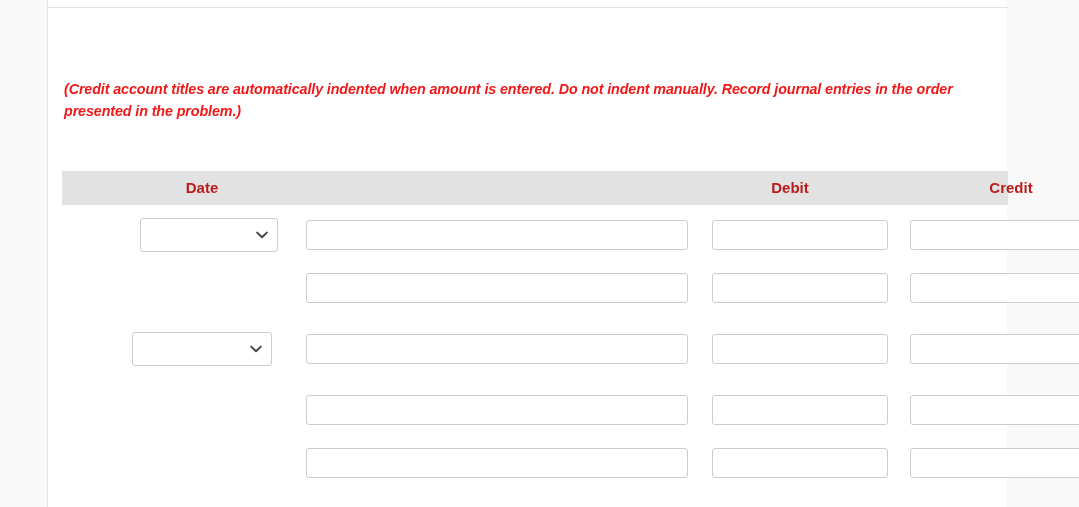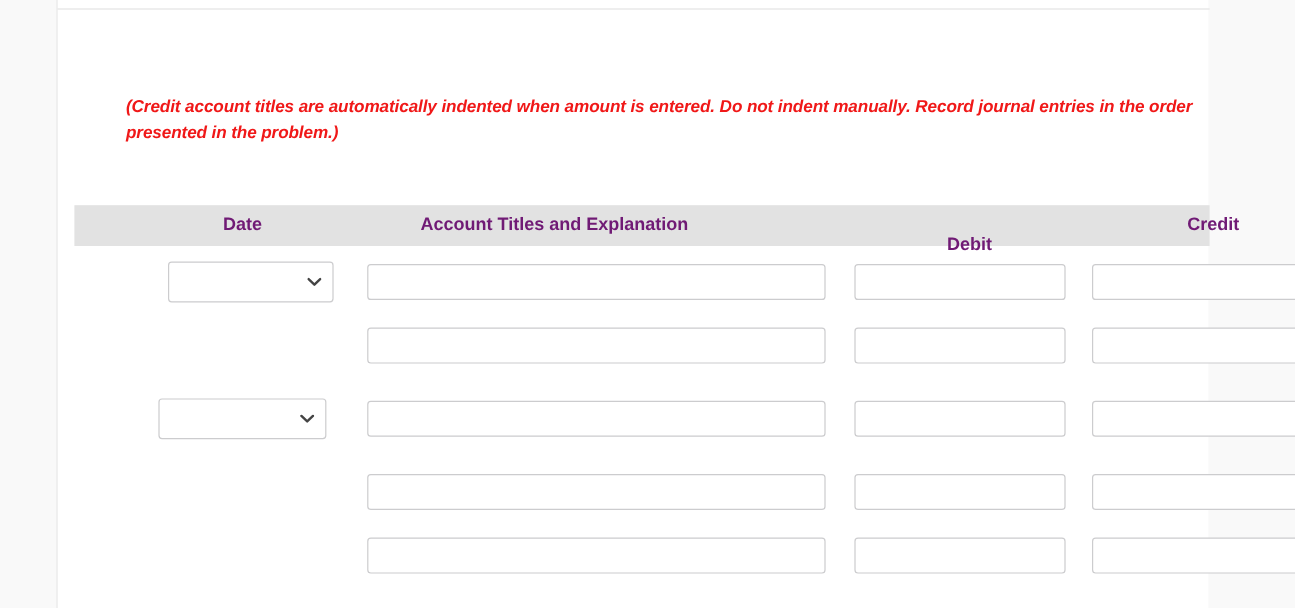--- a/index.html
+++ b/index.html
@@ -50,21 +50,20 @@
   #prompt-task  { top: 78px; }
 
   .note-italic {
     display: block;
     color: #f01818;
     font-style: italic;
     font-weight: bold;
     font-size: 14.3px;
     line-height: 22px;
     letter-spacing: -0.1px;
-    margin-left: 41px;
   }
 
   
   #journal-table {
     position: absolute;
     left: 14px;
     top: 171px;
     width: 946px;
   }
 
@@ -74,27 +73,27 @@
     background: #e2e2e2;
     width: 946px;
   }
   .th {
     position: absolute;
     top: 0;
     height: 48px;
     line-height: 34px;
     font-size: 15px;
     font-weight: bold;
-    color: #701a75;
+    color: #b91c1c;
     text-align: center;
     white-space: nowrap;
   }
   #th-date    { left: 86px;  width: 108px; }
   #th-account { left: 210px; width: 380px; }
-  #th-debit   { left: 659px; width: 174px; margin-top: 16px; }
+  #th-debit   { left: 641px; width: 174px; }
   #th-credit  { left: 862px; width: 174px; }
 
   
   .journal-row {
     position: absolute;
     left: 0;
     width: 946px;
     height: 0;
   }
 
@@ -158,21 +157,20 @@
 
 
   <div class="prompt-block" id="prompt-task">
     <span class="note-italic">(Credit account titles are automatically indented when amount is entered. Do not indent manually. Record journal entries in the order presented in the problem.)</span>
   </div>
 
   <div id="journal-table">
 
     <div id="table-header">
       <div class="th" id="th-date">Date</div>
-      <div class="th" id="th-account">Account Titles and Explanation</div>
       <div class="th" id="th-debit">Debit</div>
       <div class="th" id="th-credit">Credit</div>
     </div>
 
     <div id="rows-container">
         <div class="journal-row" style="top: 49px;">
           <div class="cell-date" style="left: 78px; top: -2px;">
             <div class="date-select" role="combobox" style="width: 138px;">
               <span class="sel-value"></span>
               <span class="chev">

